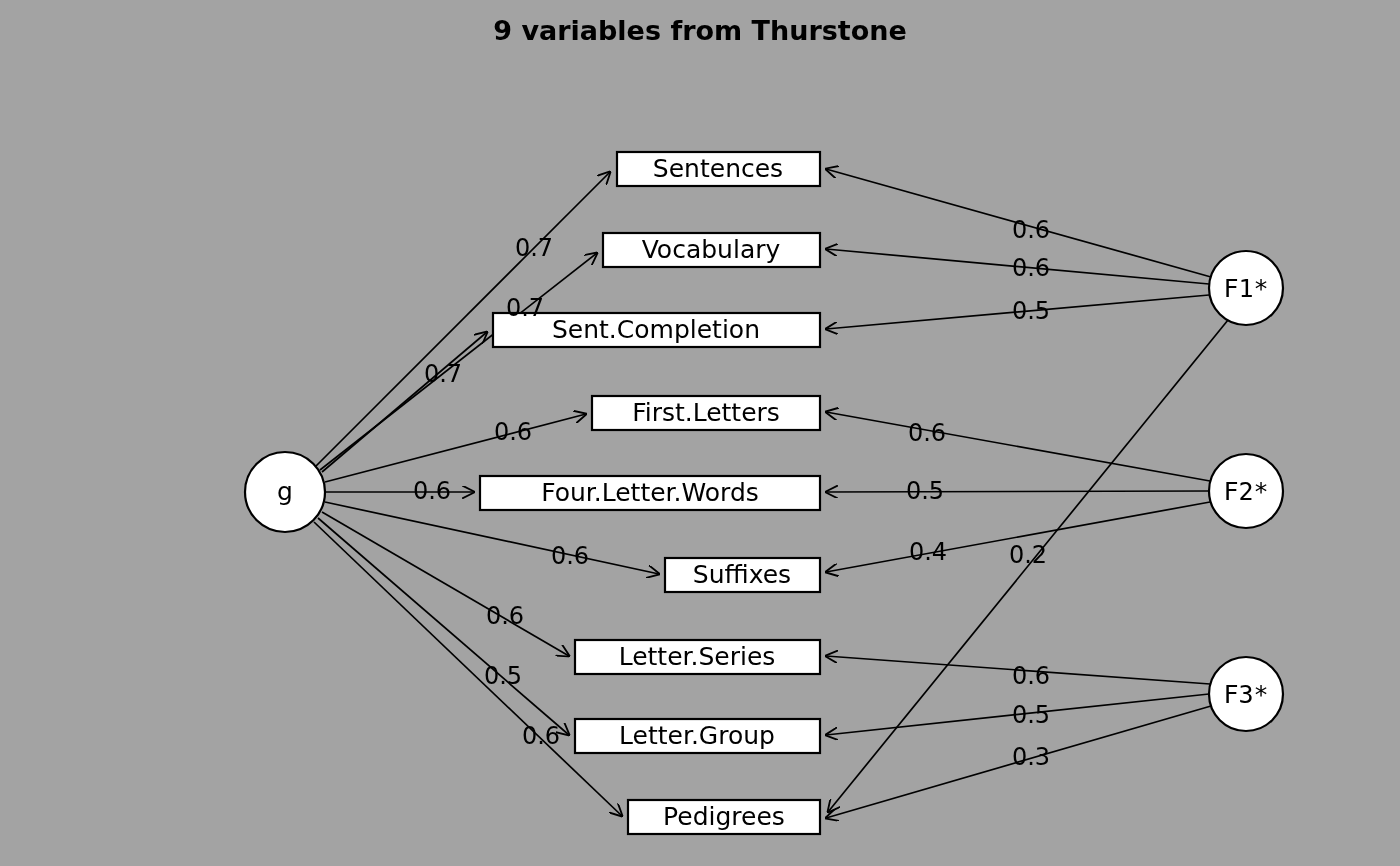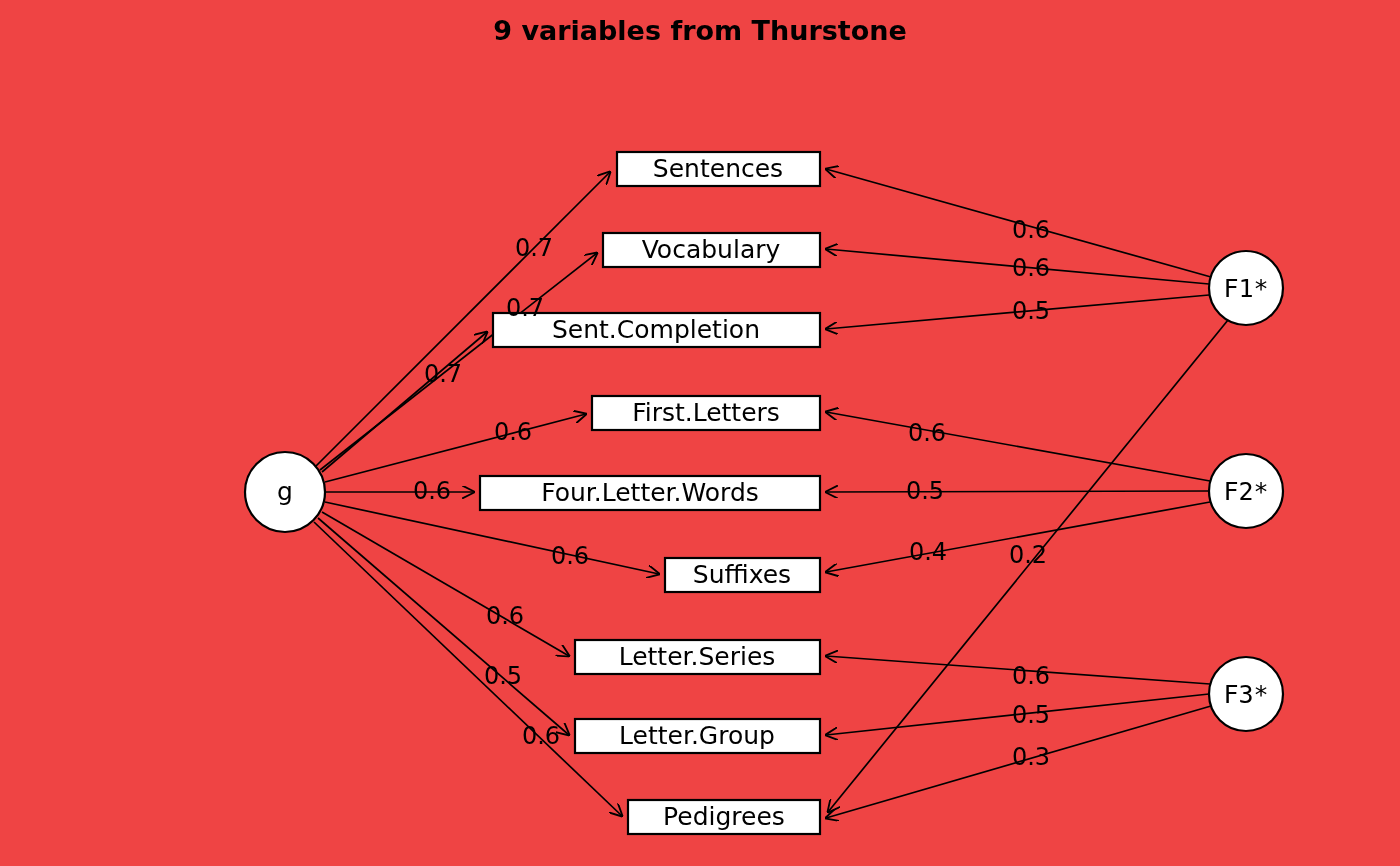--- a/index.html
+++ b/index.html
@@ -10,21 +10,21 @@
   body {
     width: 1400px;
     height: 866px;
     overflow: hidden;
     font-family: "DejaVu Sans", sans-serif;
   }
   #diagram-root {
     position: relative;
     width: 1400px;
     height: 866px;
-    background: #ef4444;
+    background: #a3a3a3;
   }
   #diagram-svg {
     position: absolute;
     top: 0;
     left: 0;
     width: 1400px;
     height: 866px;
     display: block;
   }
   .title-text {

